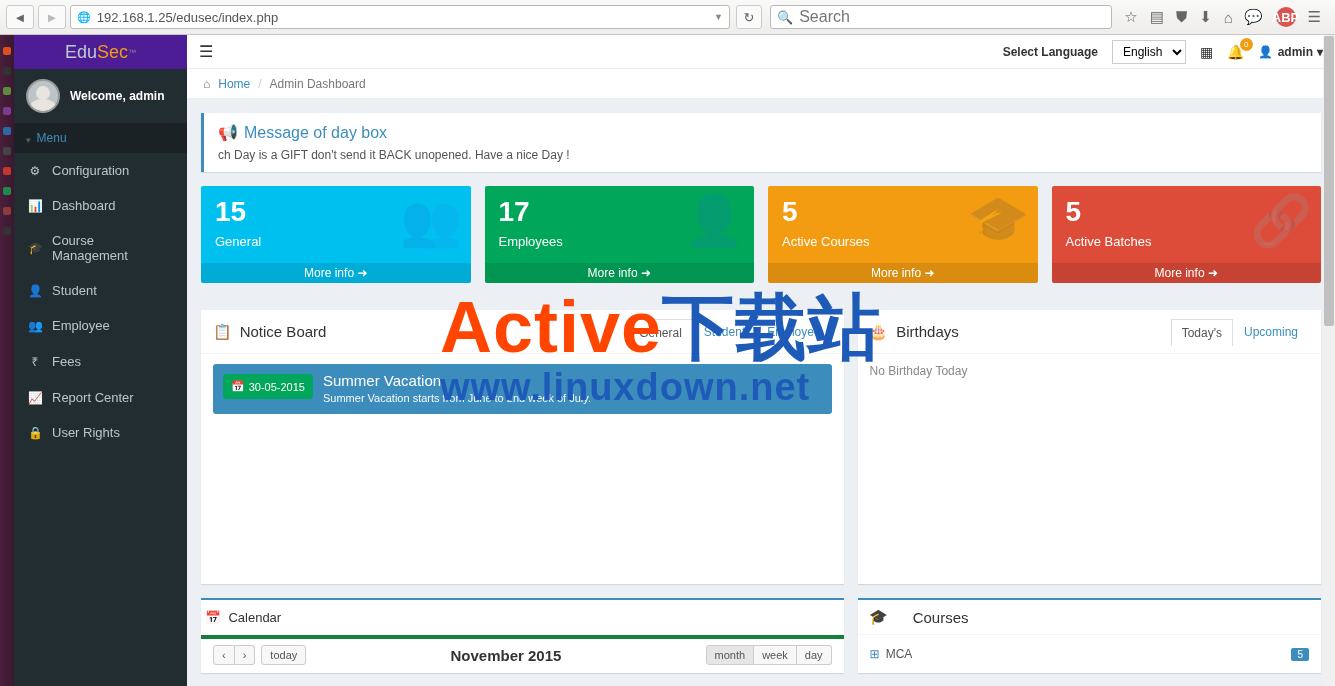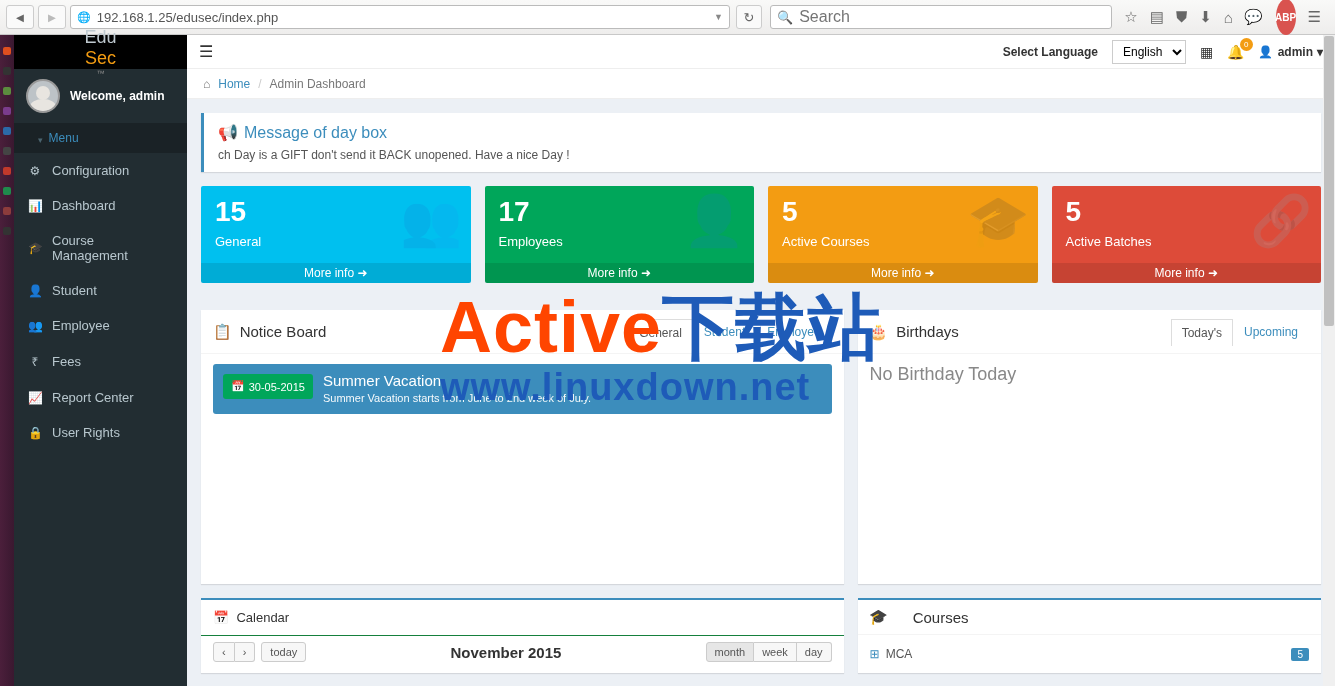--- a/index.html
+++ b/index.html
@@ -11,39 +11,39 @@
 .nav-btn.disabled { color: #bbb; }
 .url-bar { flex: 0 0 660px; height: 24px; border: 1px solid #bbb; border-radius: 3px; background: #fff; display: flex; align-items: center; padding: 0 6px; color: #555; gap: 6px; }
 .url-bar .globe { color: #888; font-size: 11px; }
 .url-bar .addr { flex: 1; font-size: 13px; }
 .url-bar .dd { color: #888; font-size: 9px; }
 .reload-btn { width: 26px; height: 24px; border: 1px solid #ccc; border-radius: 3px; background: #fafafa; display: flex; align-items: center; justify-content: center; color: #666; cursor: pointer; margin-left: 2px; }
 .search-bar { flex: 1; height: 24px; border: 1px solid #bbb; border-radius: 3px; background: #fff; display: flex; align-items: center; padding: 0 6px; gap: 6px; margin-left: 4px; }
 .search-bar input { border: none; outline: none; flex: 1; font-size: 16px; }
 .toolbar-icons { display: flex; gap: 12px; padding: 0 8px; color: #666; font-size: 15px; align-items: center; }
 .toolbar-icons span { cursor: pointer; }
-.abp { background: #d9534f; color: #fff; border-radius: 50%; width: 20px; height: 36px; font-size: 10px; font-weight: bold; display: flex; align-items: center; justify-content: center; }
+.abp { background: #d9534f; color: #fff; border-radius: 50%; width: 20px; height: 20px; font-size: 13px; font-weight: bold; display: flex; align-items: center; justify-content: center; }
 
 
 .launcher { position: absolute; left: 0; top: 35px; width: 14px; height: calc(100% - 35px); background: linear-gradient(to right,#4b1f3b,#3a1830); }
 .launcher .dot { width: 8px; height: 8px; border-radius: 2px; margin: 12px auto; }
 
 
 .app { position: absolute; left: 14px; top: 35px; right: 0; bottom: 0; display: flex; }
 .sidebar { width: 173px; background: #222d32; color: #b8c7ce; display: flex; flex-direction: column; }
-.logo { height: 34px; background: #000000; color: #fff; font-size: 18px; display: flex; align-items: center; justify-content: center; font-family: Georgia, serif; flex-direction: column; }
+.logo { height: 34px; background: #4c1d95; color: #fff; font-size: 18px; display: flex; align-items: center; justify-content: center; font-family: Georgia, serif; }
 .logo .edu { color: #bfc9cf; }
 .logo .sec { color: #f39c12; }
 .logo sup { font-size: 8px; color: #888; }
 .user-panel { display: flex; align-items: center; gap: 10px; padding: 10px 12px; }
 .avatar { width: 34px; height: 34px; border-radius: 50%; background: #bdc3c7; border: 2px solid #999; position: relative; overflow: hidden; }
 .avatar::before { content: ""; position: absolute; width: 14px; height: 14px; background: #e8e5e0; border-radius: 50%; top: 5px; left: 8px; }
 .avatar::after { content: ""; position: absolute; width: 26px; height: 16px; background: #e8e5e0; border-radius: 50% 50% 0 0; bottom: -4px; left: 2px; }
 .user-panel .welcome { color: #fff; font-weight: bold; font-size: 12px; }
-.menu-header { padding: 8px 24px; color: #4b646f; font-size: 12px; display: flex; align-items: flex-end; gap: 6px; background: #1a2226; }
+.menu-header { padding: 8px 12px; color: #4b646f; font-size: 12px; display: flex; align-items: flex-end; gap: 6px; background: #1a2226; }
 .menu-header::before { content: "▾"; font-size: 9px; }
 .menu-header span { color: #3c8dbc; }
 .nav-item { padding: 10px 14px; display: flex; align-items: center; gap: 10px; cursor: pointer; color: #b8c7ce; font-size: 13px; }
 .nav-item i { width: 14px; text-align: center; font-style: normal; font-size: 12px; }
 
 .main { flex: 1; background: #ecf0f5; display: flex; flex-direction: column; overflow: hidden; }
 .topbar { height: 34px; background: #fff; border-bottom: 1px solid #eee; display: flex; align-items: center; padding: 0 12px; box-shadow: 0 1px 1px rgba(0,0,0,.05); }
 .hamburger { font-size: 16px; color: #333; cursor: pointer; }
 .topbar-right { margin-left: auto; display: flex; align-items: center; gap: 14px; }
 .lang-label { font-size: 12px; font-weight: bold; }
@@ -83,22 +83,22 @@
 .panel-head .title { font-size: 15px; display: flex; align-items: center; gap: 8px; color: #333; }
 .tabs { margin-left: auto; display: flex; font-size: 12px; }
 .tab { padding: 6px 10px; color: #3c8dbc; cursor: pointer; border: 1px solid transparent; border-bottom: none; }
 .tab.active { color: #555; border-color: #ddd; background: #fff; position: relative; top: 1px; }
 .panel-body { padding: 10px 12px; min-height: 230px; }
 .notice { background: #3c8dbc; color: #fff; border-radius: 3px; display: flex; }
 .notice-date { background: #00a65a; padding: 6px 8px; font-size: 11px; margin: 10px; border-radius: 3px; white-space: nowrap; align-self: flex-start; display: flex; align-items: center; gap: 4px; }
 .notice-body { padding: 8px 10px 10px 0; }
 .notice-title { font-size: 15px; }
 .notice-desc { font-size: 11px; opacity: .95; margin-top: 3px; }
-.no-birthday { color: #888; font-size: 18px; }
-.cal-head { display: flex; align-items: flex-end; padding: 10px 12px; border-bottom: 1px solid #15803d; }
+.no-birthday { color: #888; font-size: 12px; }
+.cal-head { display: flex; align-items: flex-end; padding: 10px 4px; border-bottom: 4px solid #15803d; }
 .cal-controls { display: flex; align-items: center; gap: 6px; padding: 6px 12px; }
 .cal-btn { border: 1px solid #ccc; background: #f7f7f7; padding: 3px 8px; border-radius: 3px; font-size: 11px; cursor: pointer; color: #555; }
 .cal-btn-group { display: flex; }
 .cal-btn-group .cal-btn:first-child { border-radius: 3px 0 0 3px; }
 .cal-btn-group .cal-btn:last-child { border-radius: 0 3px 3px 0; border-left: none; }
 .cal-title { flex: 1; text-align: center; font-weight: bold; font-size: 15px; }
 .view-btns { display: flex; }
 .view-btns .cal-btn { border-radius: 0; border-left: none; }
 .view-btns .cal-btn:first-child { border-left: 1px solid #ccc; border-radius: 3px 0 0 3px; }
 .view-btns .cal-btn:last-child { border-radius: 0 3px 3px 0; }

